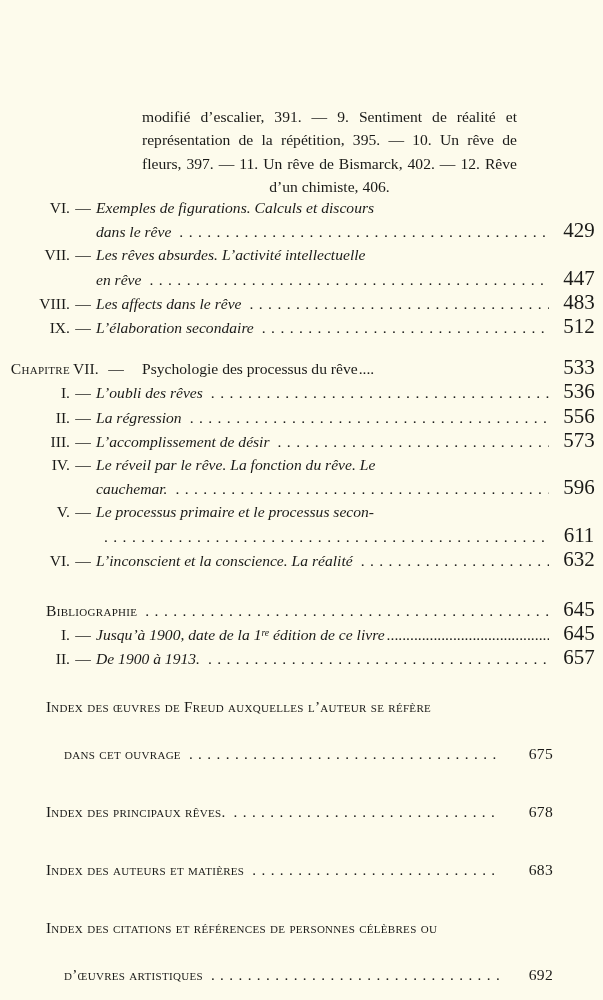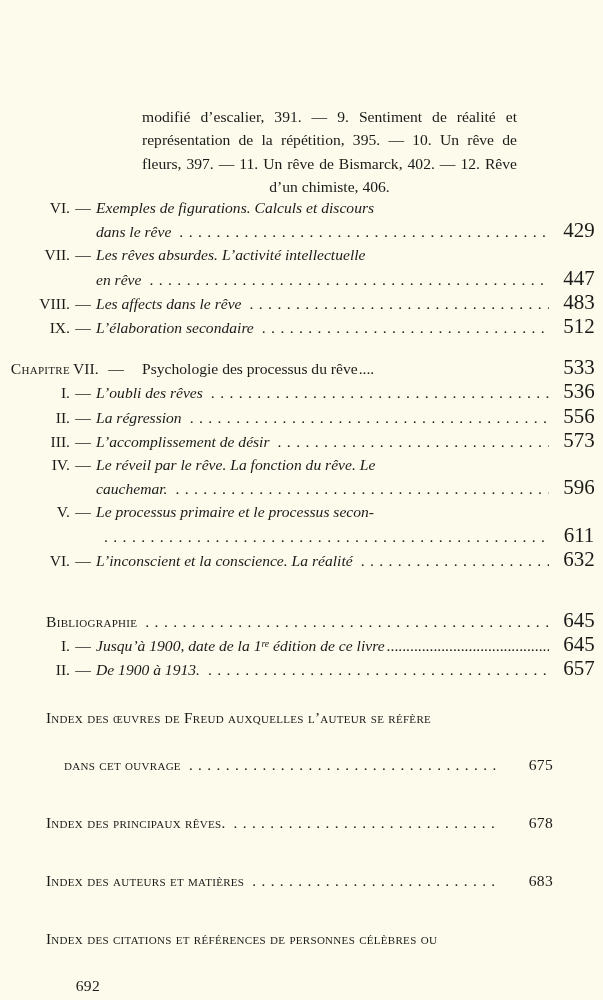--- a/index.html
+++ b/index.html
@@ -136,21 +136,21 @@
   .chap .lead .dots {
     letter-spacing: 0px;
     padding-left: 1px;
   }
   .chap .lead .dots::before {
     content: "....";
   }
 
   
   .biblio-head {
-    margin-top: 37px;
+    margin-top: 26px;
   }
   .biblio-head .smallcaps {
     font-variant: small-caps;
     font-style: normal;
     letter-spacing: 0.3px;
   }
 
   
   .index-block {
     margin-top: 22px;
@@ -459,19 +459,25 @@
 
       <div class="idx-spacer"></div>
 
       <div class="index-entry">
         <span class="ibody">
           <span class="firstline">Index des citations et références de personnes célèbres ou</span>
         </span>
         <span class="pg"></span>
       </div>
       <div class="index-entry">
+        <span class="ibody secondline">
+          <span class="lead">
+            <span class="txt">d’œuvres artistiques</span>
+            <span class="dots"></span>
+          </span>
+        </span>
         <span class="pg">692</span>
       </div>
 
     </div>
 
   </div>
 </div>
 
 </body></html>

